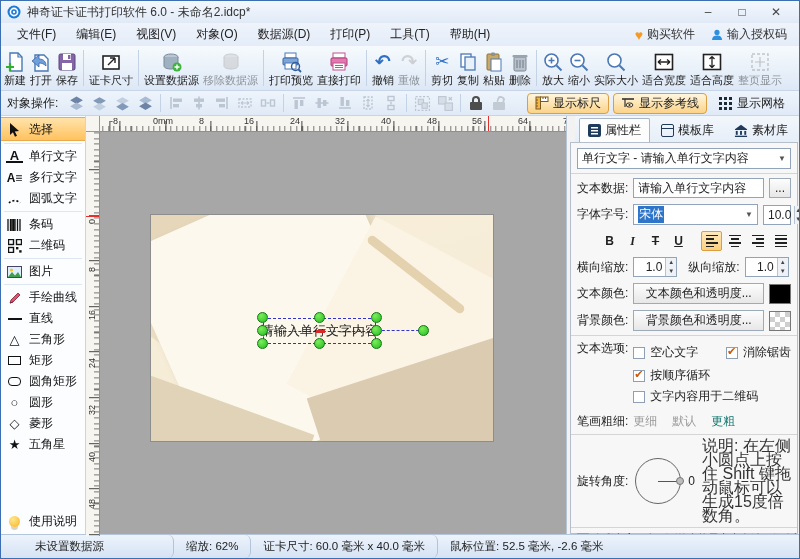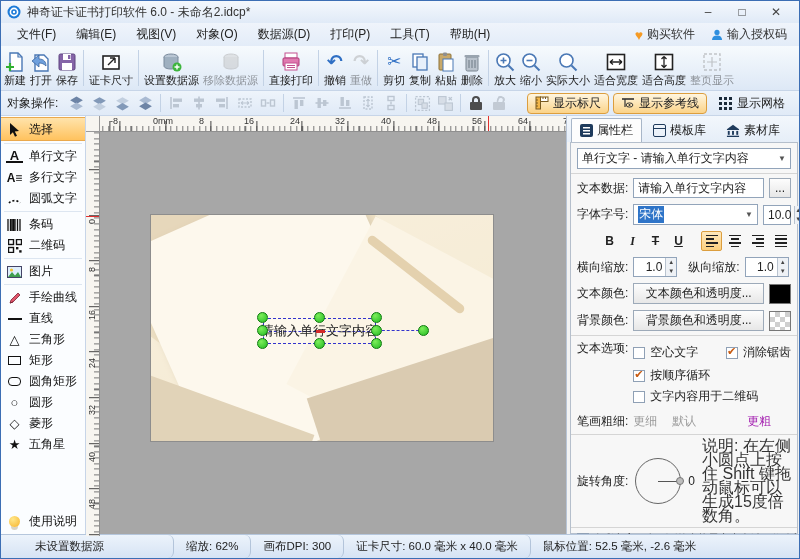--- a/index.html
+++ b/index.html
@@ -77,21 +77,21 @@
 .fade{position:absolute;inset:0;background:rgba(255,249,238,.5);}
 
 .sel-box{position:absolute;left:177px;top:202px;width:113px;height:26px;border:1px dashed #3333cc;display:flex;align-items:center;justify-content:center;z-index:5;}
 .sel-mid{position:absolute;left:0;right:0;top:50%;height:0;border-top:1px dashed #3333cc;}
 .sel-text{font-family:"Liberation Serif","DejaVu Serif",serif;font-size:13px;color:#222;white-space:nowrap;z-index:2;}
 .center-mark{position:absolute;left:50%;top:50%;width:9px;height:3px;margin:-1px 0 0 -4px;background:#d42a2a;z-index:3;}
 .rot-line{position:absolute;left:291px;top:214px;width:47px;height:0;border-top:1px dashed #3333cc;z-index:5;}
 .handle{position:absolute;width:11px;height:11px;border-radius:50%;background:radial-gradient(circle at 35% 30%,#7dee5a,#22bb22);border:1px solid #0d7a0d;z-index:6;}
 
 .rpanel{position:absolute;left:565px;top:0;width:235px;height:420px;background:#f2f2f2;border-left:1px solid #b7c4d6;font-size:12px;}
-.ptabs{display:flex;align-items:flex-end;height:26px;background:linear-gradient(#f3f7fc,#e6eef8);padding:2px 4px 0;gap:2px;}
+.ptabs{display:flex;align-items:flex-end;height:26px;background:linear-gradient(#f3f7fc,#e6eef8);padding:2px 4px 0;gap:2px;margin-left:8px;}
 .ptab{display:flex;align-items:center;gap:4px;padding:3px 8px;border:1px solid transparent;border-bottom:none;border-radius:2px 2px 0 0;}
 .ptab.active{background:#fdfdfd;border-color:#a8b6c8;}
 .tab-ic1{width:13px;height:13px;background:#1f3b5c;border-radius:2px;box-shadow:inset 0 0 0 2px #1f3b5c;background-image:linear-gradient(#fff 0 0),linear-gradient(#fff 0 0),linear-gradient(#fff 0 0);background-size:7px 1.5px;background-repeat:no-repeat;background-position:3px 3px,3px 6px,3px 9px;}
 .tab-ic2{width:13px;height:13px;border:1.5px solid #1f3b5c;border-radius:2px;position:relative;}
 .tab-ic2::after{content:"";position:absolute;left:0;right:0;top:2.5px;height:1.5px;background:#1f3b5c;}
 .pbody{position:absolute;top:26px;left:3px;right:3px;bottom:2px;background:#f7f7f7;border:1px solid #b5bfcc;}
 .prow{display:flex;align-items:center;padding:3px 6px;gap:5px;}
 .pdiv{height:1px;background:#d5d5d5;margin:1px 0;}
 .plabel{color:#222;white-space:nowrap;}
 .selectbox{flex:1;display:flex;align-items:center;height:21px;background:#fff;border:1px solid #92a4ba;padding:0 4px;position:relative;}
@@ -106,21 +106,21 @@
 .fmtbtn{width:21px;height:20px;display:flex;align-items:center;justify-content:center;border:1px solid transparent;border-radius:2px;font-weight:bold;font-size:12px;color:#222;}
 .fmtbtn.active{background:linear-gradient(#ffe9bd,#fbcf7e);border-color:#dc9e3e;}
 .bars{display:flex;flex-direction:column;gap:2px;}
 .bars i{display:block;height:1.6px;background:#222;}
 .swatch{width:22px;height:20px;border:1px solid #777;}
 .checker{background:repeating-conic-gradient(#cfcfcf 0 25%,#fff 0 50%) 0 0/10px 10px;}
 .cbx{width:12px;height:12px;background:#fff;border:1px solid #8fa0b5;position:relative;flex:0 0 auto;}
 .cbx.checked::after{content:"✔";position:absolute;left:0px;top:-3px;font-size:11px;color:#c85a10;font-weight:bold;}
 .optline{display:flex;align-items:center;gap:5px;padding:2px 0;}
 .stroke-link{color:#9a9a9a;margin-right:10px;}
-.stroke-link.dark{color:#a21caf;margin-left:36px;}
+.stroke-link.dark{color:#0f766e;}
 .dial{width:46px;height:46px;border:1px solid #666;border-radius:50%;position:relative;background:#f7f7f7;flex:0 0 auto;}
 .dial .line{position:absolute;left:50%;top:50%;width:22px;height:1px;background:#555;}
 .dial .dot{position:absolute;right:-4px;top:50%;margin-top:-4px;width:8px;height:8px;background:#bdbdbd;border:1px solid #777;border-radius:50%;}
 .note{font-size:16px;color:#333;line-height:14px;}
 .mc-table{display:flex;border:1px solid #9a9a9a;background:#fff;height:25px;margin:2px 6px;}
 .mc-cell{flex:1;border-right:1px solid #d0d0d0;display:flex;align-items:center;justify-content:center;}
 .mc-cell:last-child{border-right:none;}
 .mc-fill{width:15px;height:15px;}
 
 .statusbar{position:absolute;left:0;bottom:0;width:100%;height:24px;background:linear-gradient(#ecf3fb,#d6e3f4);border-top:1px solid #b5c6dc;display:flex;align-items:center;font-size:11.5px;color:#222;}
@@ -226,20 +226,32 @@
     <div class="tbtn disabled">
         <span class="ti">
           <svg width="22" height="22" viewBox="0 0 22 22">
             <ellipse cx="11" cy="6" rx="7" ry="3" fill="#c9c9c9" stroke="#9a9a9a"></ellipse>
             <path d="M4 6v9c0 1.7 3.1 3 7 3s7-1.3 7-3V6" fill="#bdbdbd" stroke="#9a9a9a"></path>
           </svg>
         </span>
         <span class="tl">移除数据源</span>
       </div>
     <div class="tsep"></div>
+    <div class="tbtn">
+        <span class="ti">
+          <svg width="22" height="22" viewBox="0 0 22 22">
+            <rect x="5" y="2" width="11" height="5" fill="#fff" stroke="#4a78b5"></rect>
+            <rect x="3" y="7" width="15" height="7" rx="1" fill="#7ea6d8" stroke="#3a66a0"></rect>
+            <rect x="5" y="12" width="11" height="6" fill="#fff" stroke="#4a78b5"></rect>
+            <circle cx="15.5" cy="15.5" r="4" fill="none" stroke="#2f5f9e" stroke-width="1.5"></circle>
+            <path d="M18.5 18.5l2.5 2.5" stroke="#2f5f9e" stroke-width="1.8"></path>
+          </svg>
+        </span>
+        <span class="tl">打印预览</span>
+      </div>
     <div class="tbtn">
         <span class="ti">
           <svg width="22" height="22" viewBox="0 0 22 22">
             <rect x="5" y="2" width="12" height="5" fill="#fff" stroke="#c4508f"></rect>
             <rect x="3" y="7" width="16" height="8" rx="1" fill="#e07ab0" stroke="#b03a78"></rect>
             <rect x="5" y="12" width="12" height="7" fill="#fff" stroke="#c4508f"></rect>
             <path d="M7 14.5h8M7 16.5h8" stroke="#c4508f"></path>
           </svg>
         </span>
         <span class="tl">直接打印</span>
@@ -863,17 +875,16 @@
               <span class="arrow">▼</span>
             </div>
         </div>
       </div>
     </div>
   </div>
 
   <div class="statusbar">
     <span class="sseg">未设置数据源</span>
     <span class="sseg">缩放: 62%</span>
-    <span class="sseg">画布DPI: 300</span>
     <span class="sseg">证卡尺寸: 60.0 毫米 x 40.0 毫米</span>
     <span class="sseg" style="border-right:none">鼠标位置: 52.5 毫米, -2.6 毫米</span>
   </div>
 </div>
 
 </body></html>

